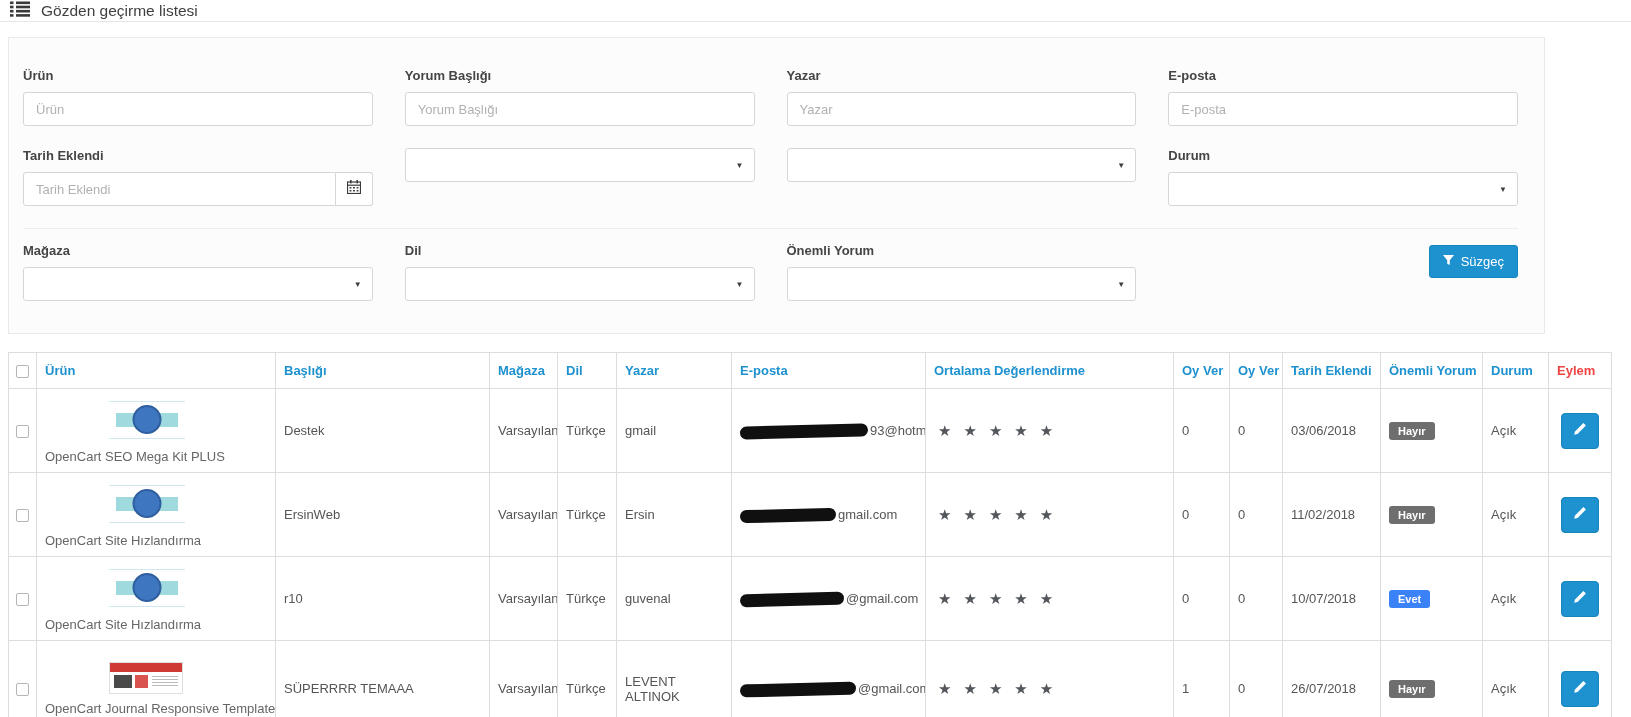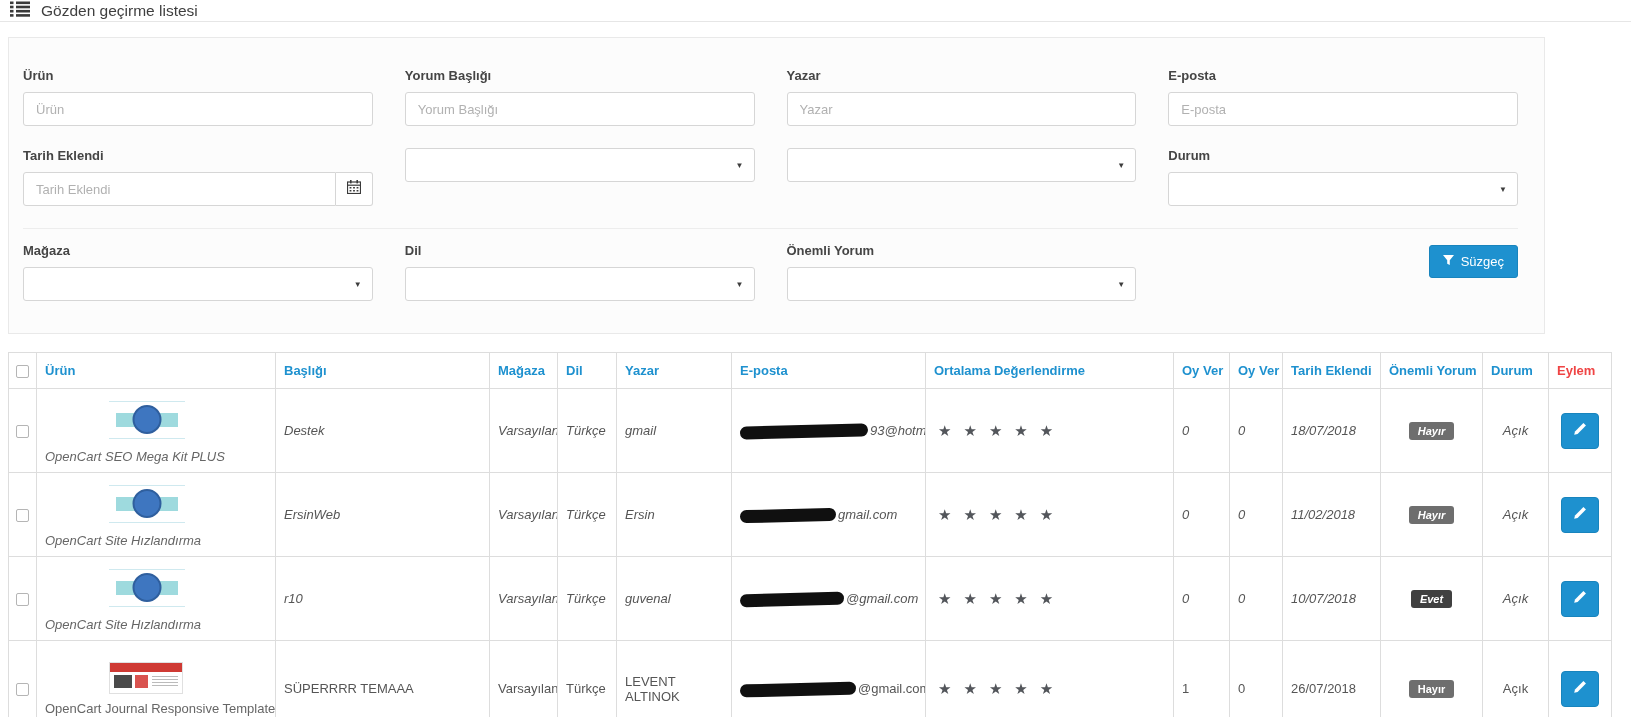--- a/index.html
+++ b/index.html
@@ -71,21 +71,21 @@
     border-collapse:collapse; table-layout:fixed;
     width:1603px; margin:18px 0 0 8px; background:#fff;
   }
   .review-table th,.review-table td{
     border:1px solid #ddd; font-size:13px; text-align:left;
     padding:8px; vertical-align:middle; overflow:hidden;
   }
   .review-table th{ color:#1e91cf; font-weight:bold; padding:10px 8px; white-space:nowrap; cursor:pointer; }
   .review-table th.plain{ color:#ef4444; cursor:default; }
   .review-table td{ color:#555; }
-  tr.h72 td{ height:72px;font-style:italic; }
+  tr.h72 td{ height:72px; }
   tr.h96 td{ height:96px; }
 
   .cb{
     display:inline-block; width:13px; height:13px;
     border:1px solid #b5b5b5; border-radius:2px; background:#fff;
     vertical-align:middle; cursor:pointer;
   }
   td.cb-cell,th.cb-cell{ text-align:center; padding:8px 4px; }
 
   
@@ -102,24 +102,24 @@
   .thumb-journal{ width:74px; height:32px; border:1px solid #e0e0e0; background:#fff; position:relative; overflow:hidden; }
   .tj-top{ position:absolute; top:0; left:0; right:0; height:9px; background:#cf3a34; }
   .tj-block{ position:absolute; top:12px; left:4px; width:18px; height:13px; background:#4a4a4a; }
   .tj-block2{ position:absolute; top:12px; left:25px; width:13px; height:13px; background:#d9534f; }
   .tj-lines{ position:absolute; top:13px; right:4px; width:26px; height:11px;
     background:repeating-linear-gradient(#bbb 0 1px, transparent 1px 3px); }
   .prod-name{ font-size:13px; color:#666; white-space:nowrap; }
 
   .stars{ font-size:15px; letter-spacing:12px; color:#53565b; white-space:nowrap; padding-left:4px; }
 
-  td.center{ text-align:center; }
+  td.center{ }
   .badge{ display:inline-block; padding:3px 9px; border-radius:3px; color:#fff; font-size:11px; font-weight:bold; }
   .badge-no{ background:#6e6e6e; }
-  .badge-yes{ background:#404040; }
+  .badge-yes{ background:#3b82f6; }
 
   .btn-edit{
     width:38px; height:36px; margin:0 auto;
     background:#1e91cf; border:1px solid #1884bd; border-radius:4px;
     display:flex; align-items:center; justify-content:center; cursor:pointer;
   }
 
   .redact{
     display:inline-block; height:13px; border-radius:7px;
     background:#101010; vertical-align:middle; margin-right:2px;
@@ -299,21 +299,21 @@
       <td>Destek</td>
       <td>Varsayılan</td>
       <td>Türkçe</td>
       <td>gmail</td>
       <td class="email-cell">
         <span class="redact" style="width:128px"></span><span>93@hotmail.com</span>
       </td>
       <td><span class="stars">★★★★★</span></td>
       <td>0</td>
       <td>0</td>
-      <td>18/07/2018</td>
+      <td>03/06/2018</td>
       <td class="center"><span class="badge badge-no">Hayır</span></td>
       <td class="center">Açık</td>
       <td>
         <button class="btn-edit">
           <span>
             <svg width="14" height="14" viewBox="0 0 16 16">
                 <path d="M11.9 1.2l2.9 2.9-9.6 9.6-3.8.9.9-3.8z" fill="#fff"></path>
               </svg>
           </span>
         </button>

